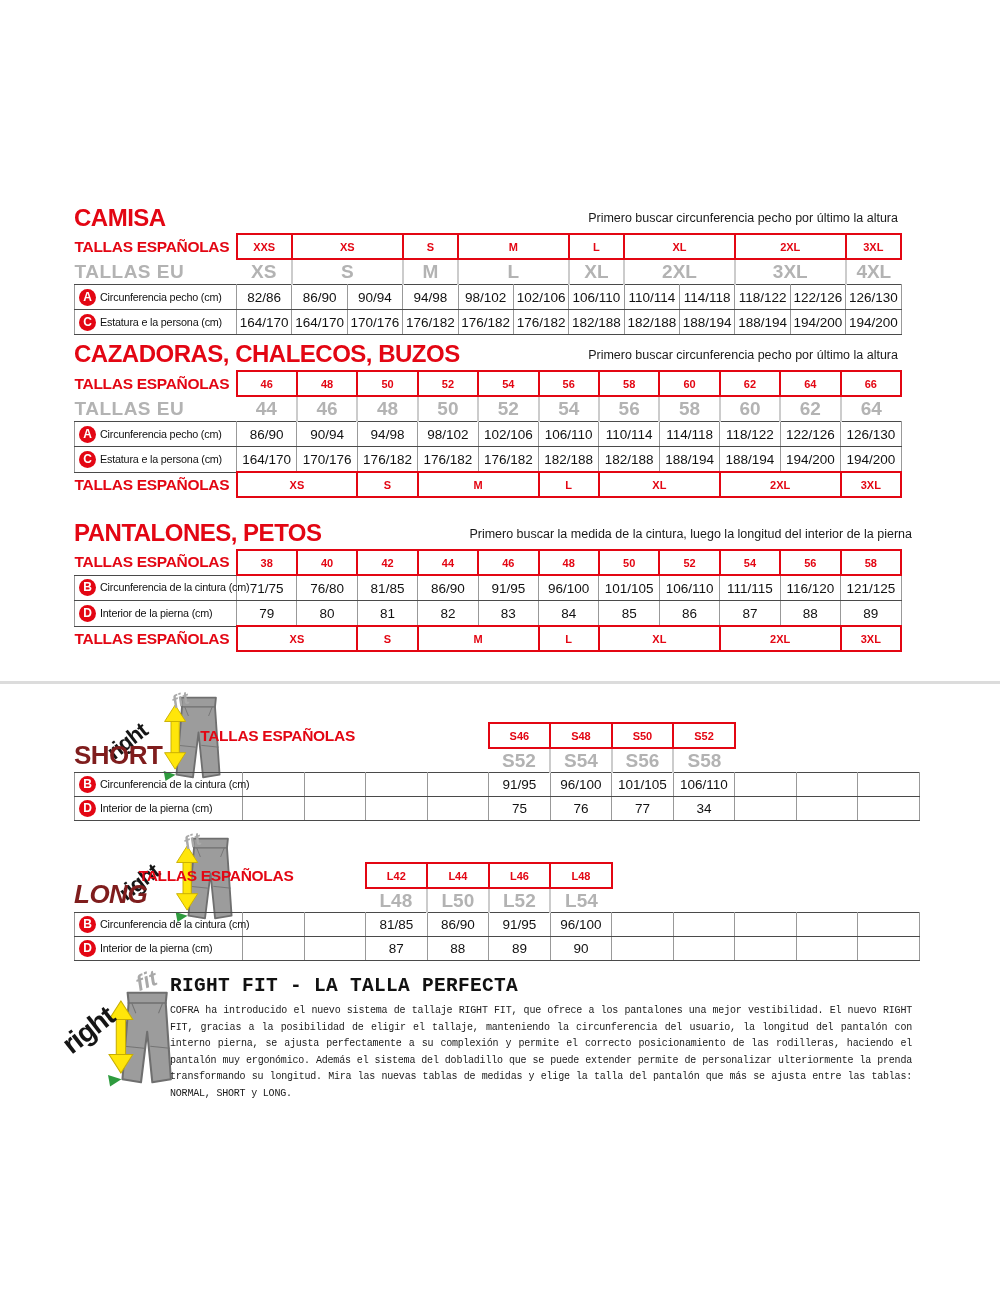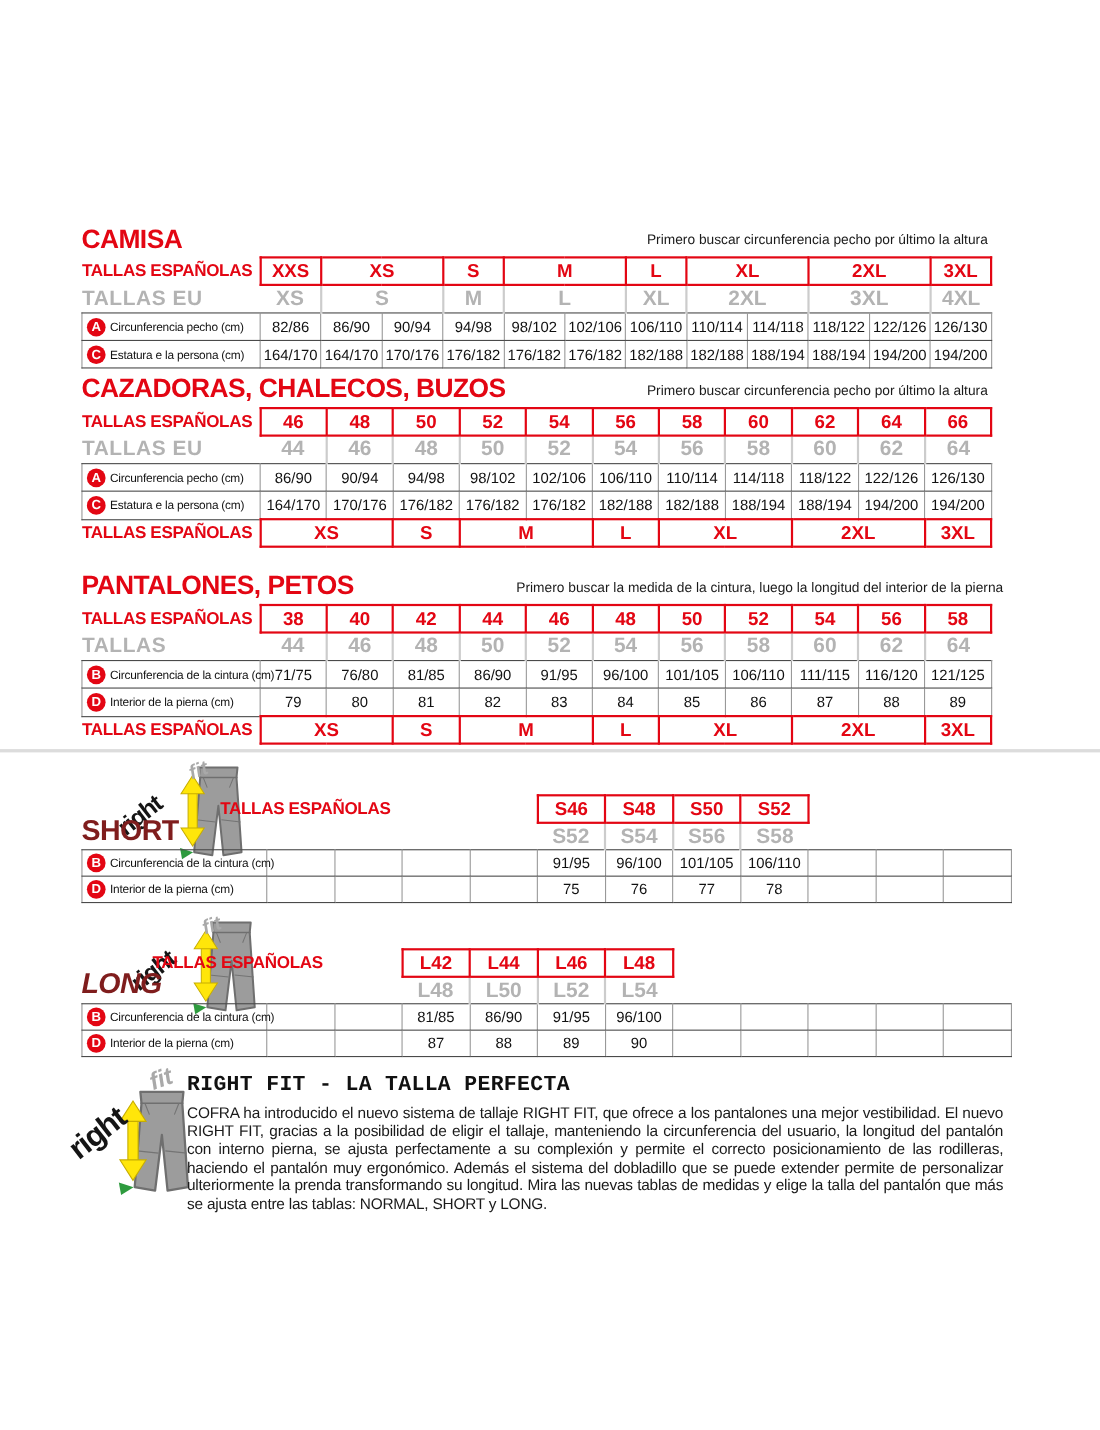--- a/index.html
+++ b/index.html
@@ -13,42 +13,42 @@
   table { border-collapse:collapse; table-layout:fixed; position:absolute; background:transparent; }
   td { padding:0; text-align:center; vertical-align:middle; }
   table.main { width:828px; }
   table.fit  { width:846px; }
   col.label-col  { width:162px; }
   col.label-col-fit { width:168px; }
 
   .red-row td { height:23px; }
   .red-label { color:var(--red); font-weight:bold; font-size:15.5px; text-align:center;
                padding-right:7px; letter-spacing:-0.3px; white-space:nowrap; }
-  .red-box { border:2px solid var(--red); color:var(--red); font-weight:bold; font-size:17px; background:#fff;text-align:center; }
+  .red-box { border:2px solid var(--red); color:var(--red); font-weight:bold; font-size:11px; background:#fff;text-align:center; }
 
   .gray-row td { height:24px; }
   .gray-label { color:var(--gray); font-weight:bold; font-size:19px; text-align:left; letter-spacing:0.5px; white-space:nowrap; }
   .gray-cell  { color:var(--gray); font-weight:bold; font-size:19px; border-left:2px solid #cccccc; }
   .gray-cell.first { border-left:none; }
 
   .data-row td { height:24px; border-top:1px solid #4a4a4a; border-bottom:1px solid #4a4a4a;
                  border-left:1px solid #999; border-right:1px solid #999; font-size:13.5px; color:#111; }
   table.fit .data-row td, table.fit .gray-row td, table.fit .red-row td { height:23px; }
   .data-label { text-align:left; padding-left:3px; white-space:nowrap; }
   .data-label .lbl { font-size:10.8px; letter-spacing:-0.2px; }
   .circle-icon { display:inline-block; width:17px; height:17px; border-radius:50%; background:var(--red);
                  color:#fff; font-weight:bold; font-size:12px; line-height:17px; text-align:center;
                  margin:0 4px 0 1px; vertical-align:middle; }
   td.empty { border:none; }
 
   #divider { position:absolute; left:0; top:681px; width:1000px; height:3px; background:#dcdcdc; }
 
   .caption { font-weight:bold; font-size:26px; color:#7f1d1d; letter-spacing:-0.5px; }
   .rf-title { font-weight:bold; font-size:19.5px; color:#111; letter-spacing:0.3px; white-space:nowrap; }
-  .rf-text  { font-size:14px; line-height:16.6px; text-align:justify; color:#1a1a1a; letter-spacing:-0.2px; }
+  .rf-text  { font-size:10px; line-height:16.6px; text-align:justify; color:#1a1a1a; letter-spacing:-0.2px;font-family:Liberation Mono, monospace; }
 
   .logo { position:absolute; }
   .logo svg { position:absolute; }
   .logo-right { position:absolute; font-weight:bold; color:#151515; transform:rotate(-38deg);
                 transform-origin:0 50%; white-space:nowrap; }
   .logo-fit { position:absolute; font-weight:bold; font-style:italic; color:#a9a9a9;
               transform:rotate(-20deg); white-space:nowrap; }
   .logo-sm { width:118px; height:94px; }
   .logo-sm svg { right:2px; top:2px; width:62px; height:88px; }
   .logo-sm .logo-right { left:2px; top:50px; font-size:22px; letter-spacing:-1px; }
@@ -248,34 +248,20 @@
           <td class="red-box" colspan="1">40</td>
           <td class="red-box" colspan="1">42</td>
           <td class="red-box" colspan="1">44</td>
           <td class="red-box" colspan="1">46</td>
           <td class="red-box" colspan="1">48</td>
           <td class="red-box" colspan="1">50</td>
           <td class="red-box" colspan="1">52</td>
           <td class="red-box" colspan="1">54</td>
           <td class="red-box" colspan="1">56</td>
           <td class="red-box" colspan="1">58</td>
-        </tr>
-        <tr class="gray-row">
-          <td class="gray-label">TALLAS</td>
-          <td class="gray-cell first" colspan="1">44</td>
-          <td class="gray-cell" colspan="1">46</td>
-          <td class="gray-cell" colspan="1">48</td>
-          <td class="gray-cell" colspan="1">50</td>
-          <td class="gray-cell" colspan="1">52</td>
-          <td class="gray-cell" colspan="1">54</td>
-          <td class="gray-cell" colspan="1">56</td>
-          <td class="gray-cell" colspan="1">58</td>
-          <td class="gray-cell" colspan="1">60</td>
-          <td class="gray-cell" colspan="1">62</td>
-          <td class="gray-cell" colspan="1">64</td>
         </tr>
         <tr class="data-row">
           <td class="data-label"><span class="circle-icon">B</span><span class="lbl">Circunferencia de la cintura (cm)</span></td>
           <td class="val">71/75</td>
           <td class="val">76/80</td>
           <td class="val">81/85</td>
           <td class="val">86/90</td>
           <td class="val">91/95</td>
           <td class="val">96/100</td>
           <td class="val">101/105</td>
@@ -377,21 +363,21 @@
         </tr>
         <tr class="data-row">
           <td class="data-label"><span class="circle-icon">D</span><span class="lbl">Interior de la pierna (cm)</span></td>
           <td class="val"></td>
           <td class="val"></td>
           <td class="val"></td>
           <td class="val"></td>
           <td class="val">75</td>
           <td class="val">76</td>
           <td class="val">77</td>
-          <td class="val">78</td>
+          <td class="val">34</td>
           <td class="val"></td>
           <td class="val"></td>
           <td class="val"></td>
         </tr>
       </tbody>
     </table>
 
   <div class="logo logo-sm" style="left:120px; top:833px;">
     <svg viewBox="0 0 66 96">
       <path d="M20 4 H58 L57 14 L62 88 L44 91 L39 42 L33 91 L15 88 L21 14 Z" fill="#9c9c9c" stroke="#6f6f6f" stroke-width="2" stroke-linejoin="round"></path>

